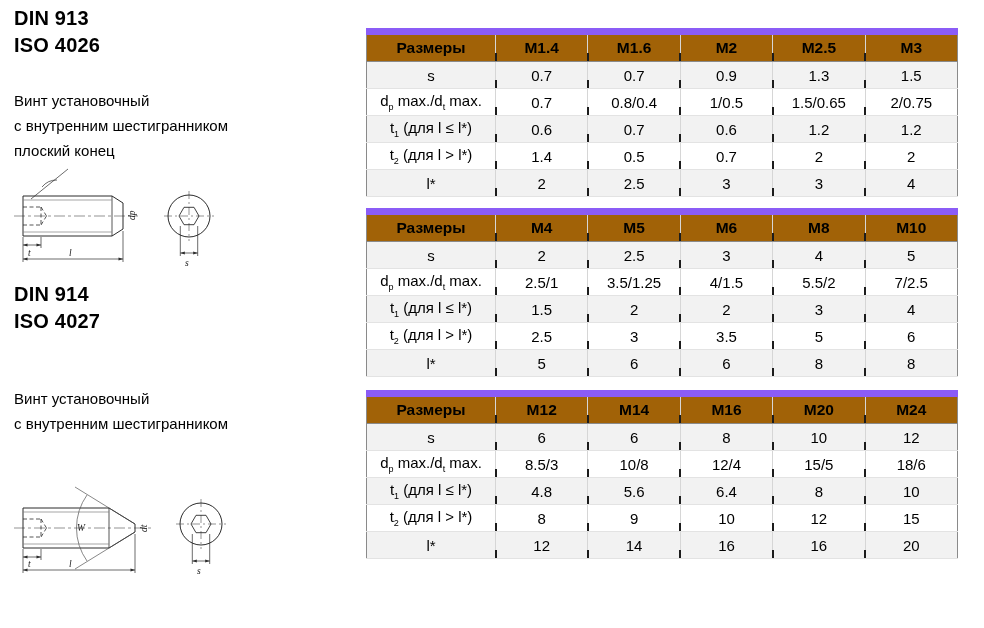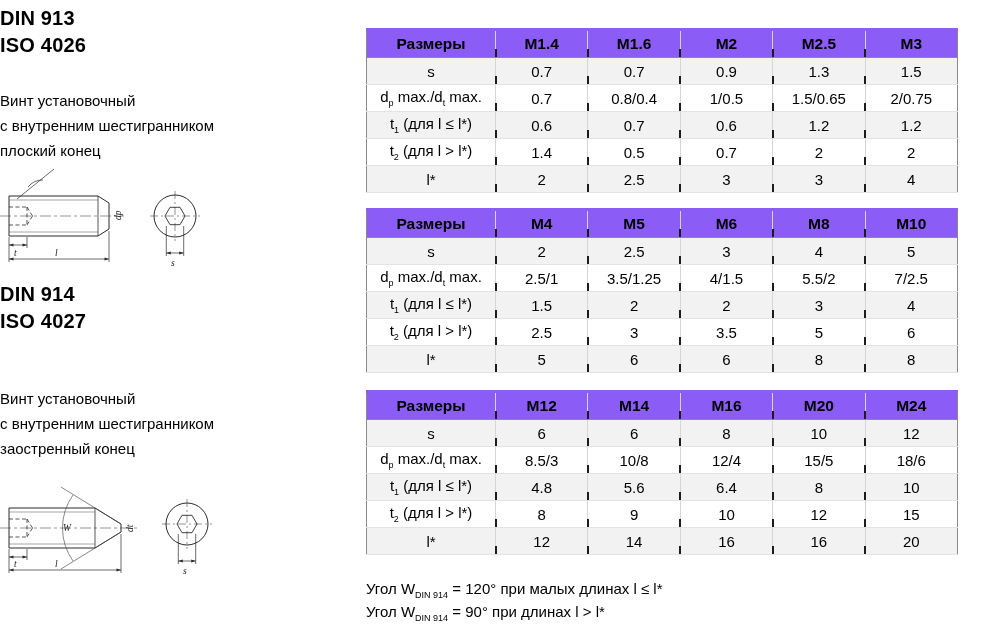--- a/index.html
+++ b/index.html
@@ -3,40 +3,40 @@
 <meta charset="utf-8">
 <style>
   html, body { margin:0; padding:0; }
   body {
     width:984px; height:628px; overflow:hidden;
     background:#ffffff; color:#000;
     font-family:"Liberation Sans", sans-serif;
     position:relative;
   }
   .abs { position:absolute; }
-  .left-col { position:absolute; left:0; top:0; width:352px; height:628px; }
+  .left-col { position:absolute; left:14px; top:0; width:352px; height:628px; }
   .right-col { position:absolute; left:366px; top:0; width:612px; height:628px; }
 
   .std-heading { font-size:20px; font-weight:bold; line-height:27px; letter-spacing:0.2px; }
   .desc { font-size:15px; line-height:25px; }
 
   .tech-table {
     position:absolute; left:0;
     border-collapse:collapse; table-layout:fixed;
     width:592px; font-size:15px;
     border:1px solid #8a8a8a;
   }
   .tech-table th, .tech-table td {
     height:26px; padding:0 3px; text-align:center; vertical-align:middle;
     position:relative; font-weight:normal;
     border-bottom:1px solid #e3e3e3;
   }
   .tech-table thead th {
-    background:#8b5cf6; font-weight:bold; font-size:15.5px;
-    border-bottom:1px solid #8a8a8a; border-top:3px solid #8b5cf6;
+    background:#a16207; font-weight:bold; font-size:15.5px;
+    border-bottom:1px solid #8a8a8a; border-top:7px solid #8b5cf6;
   }
   .tech-table tbody tr:nth-child(odd) { background:#f2f2f2; }
   .tech-table tbody tr:nth-child(even) { background:#ffffff; }
   .tech-table .col-label { width:122px; }
   .tech-table th + th, .tech-table td + td { border-left:1px solid #d6d6d6; }
   .tech-table th + th::after, .tech-table td + td::after {
     content:""; position:absolute; left:-1.5px; bottom:0;
     width:2px; height:8px; background:#1c1c1c;
   }
   sub { font-size:0.6em; }
@@ -109,21 +109,20 @@
     </svg>
 
     <div class="std-heading abs" style="left:0; top:281px">
       <div>DIN 914</div>
       <div>ISO 4027</div>
     </div>
 
     <div class="desc abs" style="left:0; top:386px">
       <div>Винт установочный</div>
       <div>с внутренним шестигранником</div>
-      <div>заостренный конец</div>
     </div>
 
     <svg class="drawing" style="left:-3px; top:470px" width="237" height="114" viewBox="0 0 237 114">
       <g stroke="#2b2b2b" stroke-width="1" fill="none">
         <line x1="3" y1="58" x2="140" y2="58" stroke="#666" stroke-width="0.7" stroke-dasharray="11 3 3 3"></line>
         <path d="M12,38 H98 L124,54 V62 L98,78 H12 Z"></path>
         <line x1="98" y1="38" x2="98" y2="78" stroke-width="0.8"></line>
         <line x1="12" y1="42" x2="98" y2="42" stroke="#808080" stroke-width="0.7"></line>
         <line x1="12" y1="74" x2="98" y2="74" stroke="#808080" stroke-width="0.7"></line>
         <g stroke-width="0.8" stroke-dasharray="4 2.5">
@@ -326,17 +325,15 @@
             <td class="col-label">l*</td>
             <td>12</td>
             <td>14</td>
             <td>16</td>
             <td>16</td>
             <td>20</td>
           </tr>
         </tbody>
       </table>
 
-    <div class="note" style="top:580px">Угол W<sub>DIN 914</sub> = 120° при малых длинах l ≤ l*</div>
-    <div class="note" style="top:603px">Угол W<sub>DIN 914</sub> = 90° при длинах l &gt; l*</div>
   </div>
 
 </div>
 
 </body></html>

